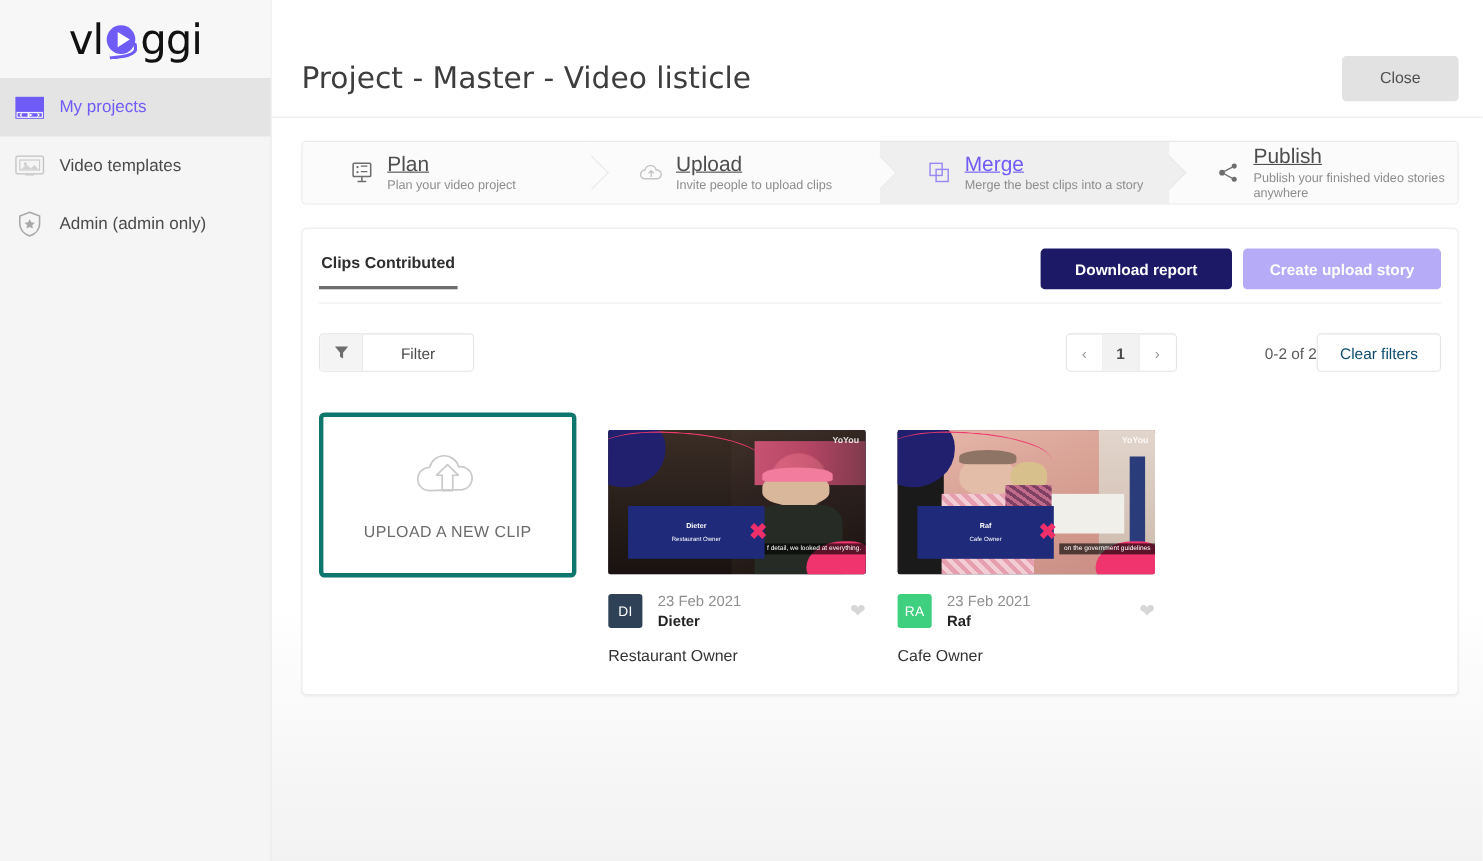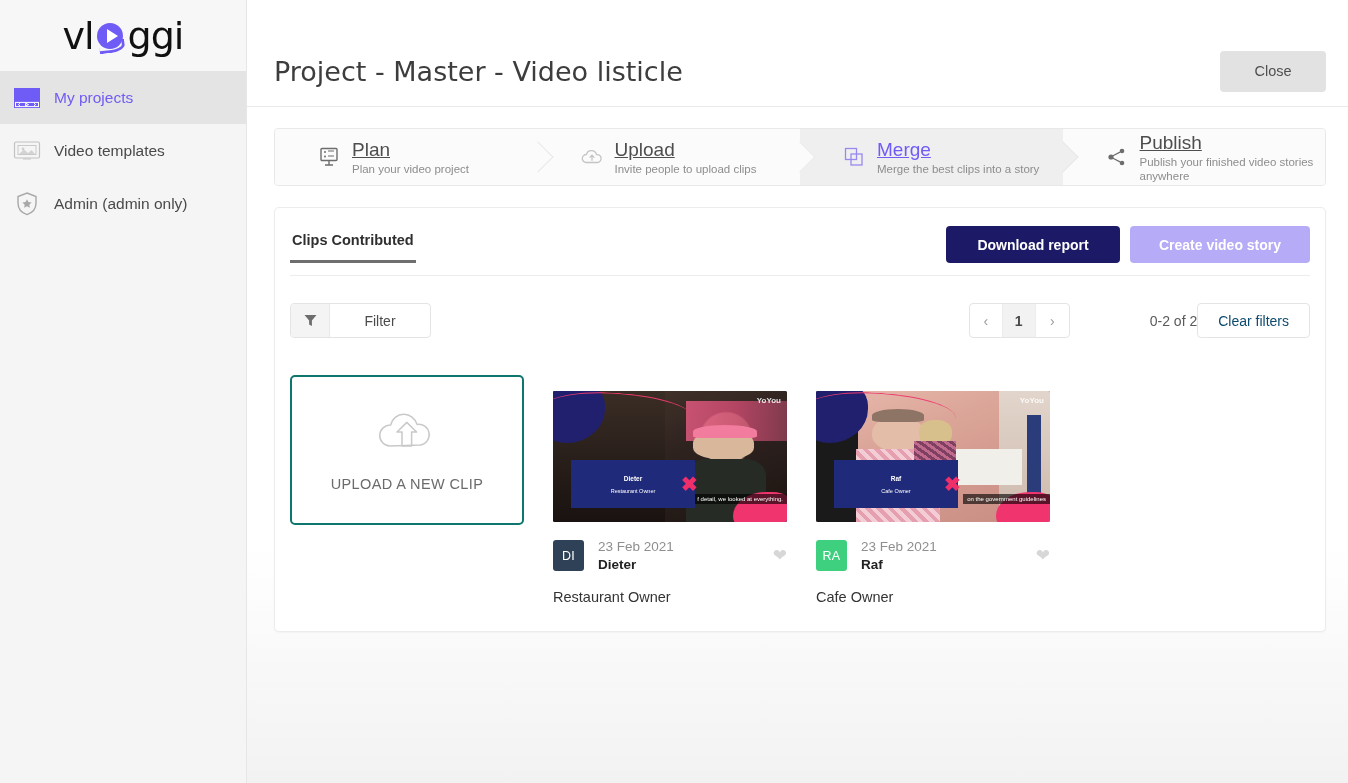--- a/index.html
+++ b/index.html
@@ -193,21 +193,21 @@
     height: 35px; padding: 0 20px; font-size: 14px; color: #0c4a6e;
     cursor: pointer; font-family: "Liberation Sans", sans-serif;
   }
 
   
   .clip-grid {
     display: flex; gap: 29px; margin-top: 37px; align-items: flex-start;
   }
   .upload-card {
     width: 234px; height: 150px;
-    border: 2px solid #0f766e; border-radius: 5px; background: #fff;
+    border: 4px solid #0f766e; border-radius: 5px; background: #fff;
     display: flex; flex-direction: column;
     align-items: center; justify-content: center;
     cursor: pointer;
   }
   .upload-card .ulabel {
     font-size: 14.5px; color: #6b6b6b; letter-spacing: .4px; margin-top: 22px;
   }
   .clip-card { width: 234px; margin-top: 16px; }
   .thumb {
     width: 234px; height: 131px; border-radius: 2px;
@@ -399,21 +399,21 @@
     </div>
 
     <section class="panel">
 
       <div class="panel-head">
         <div class="tabbar">
           <div class="tab">Clips Contributed</div>
         </div>
         <div class="head-actions">
           <button class="btn btn-primary">Download report</button>
-          <button class="btn btn-secondary">Create video story</button>
+          <button class="btn btn-secondary">Create upload story</button>
         </div>
       </div>
 
 
       <div class="filter-row">
         <div class="filter-btn">
           <span class="fic">
             <svg width="15" height="15" viewBox="0 0 15 15">
               <path d="M1.5 2 H13.5 L8.9 7.6 V13 L6.1 11.4 V7.6 Z" fill="#6d6d6d"></path>
             </svg>

